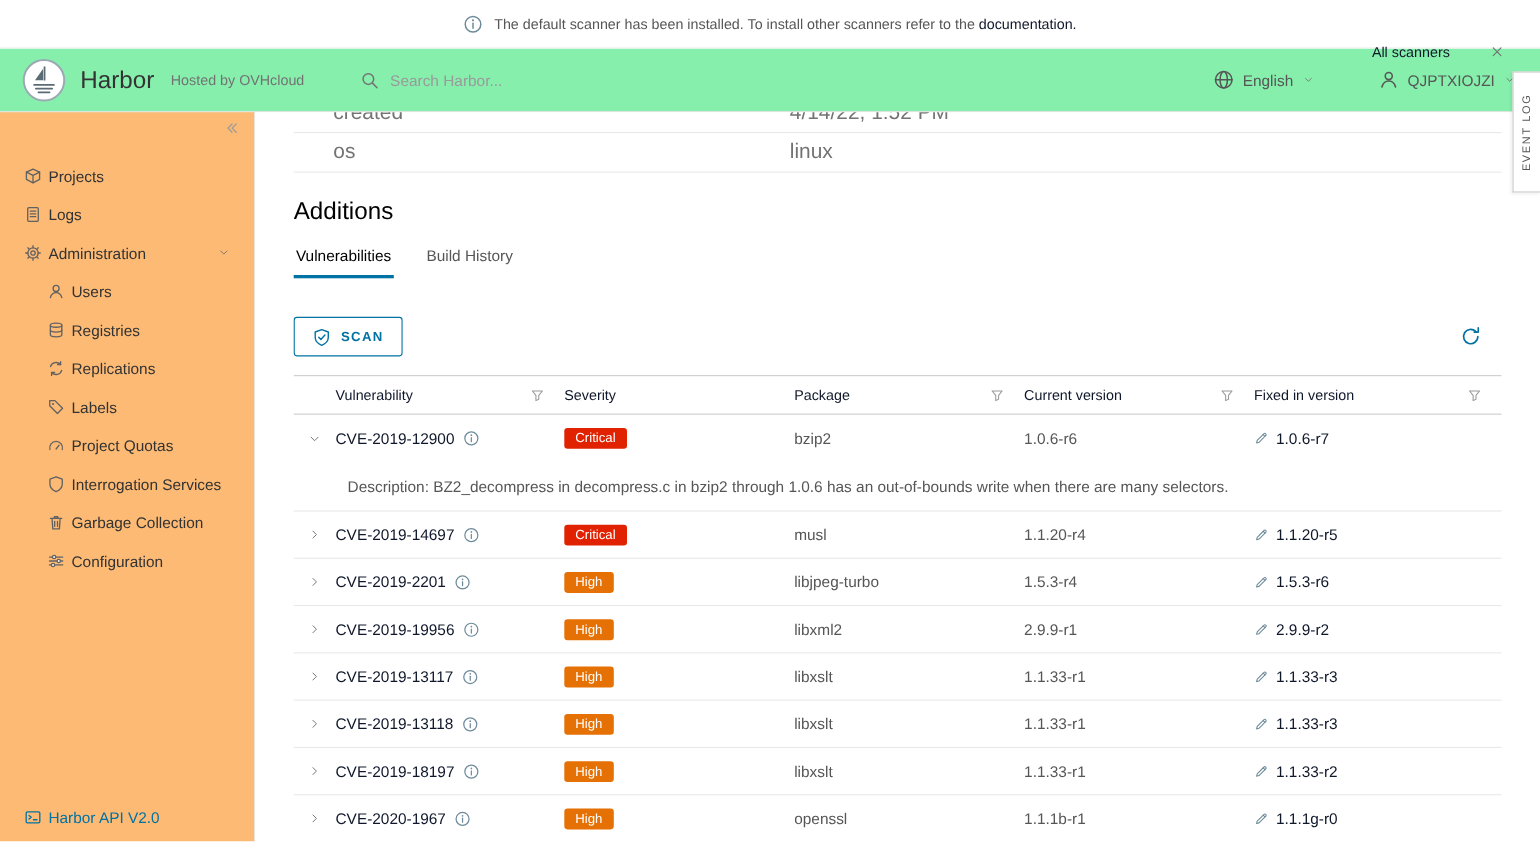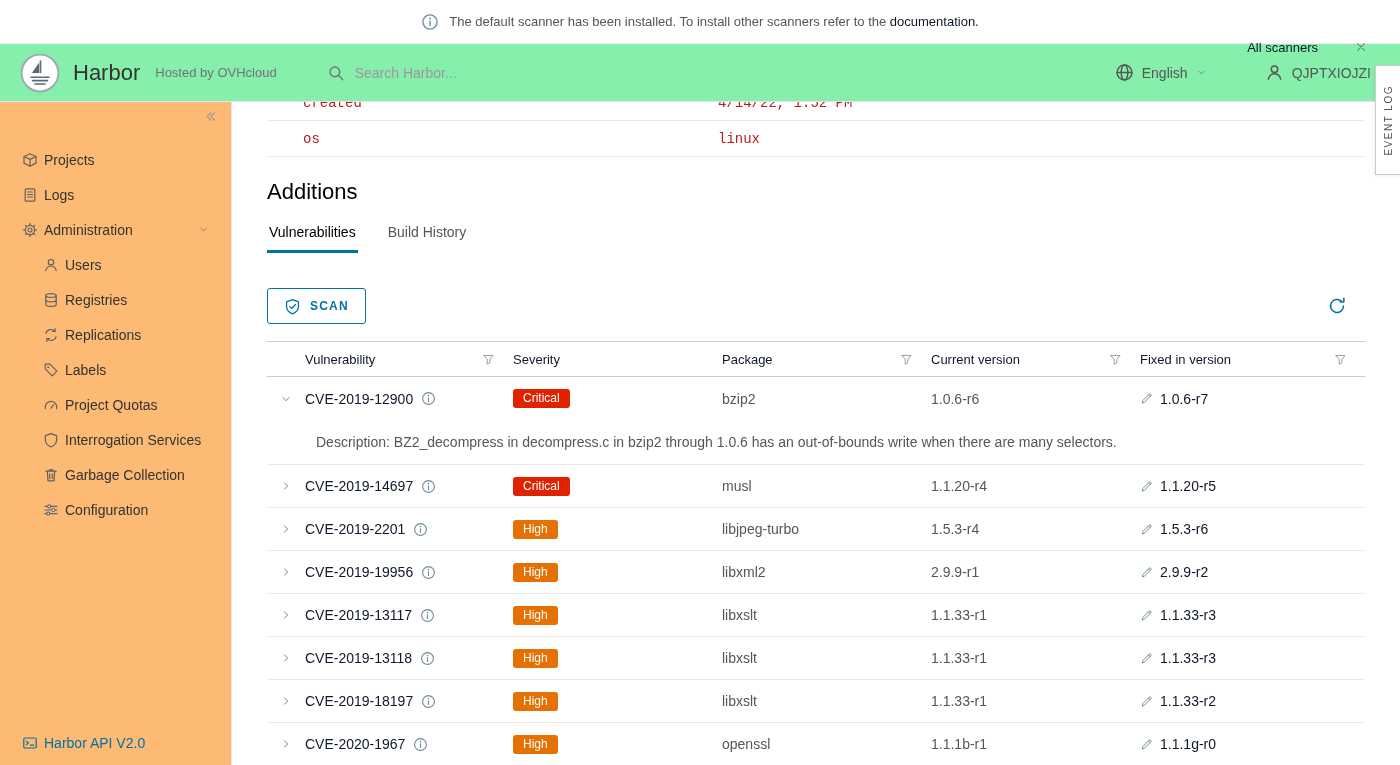--- a/index.html
+++ b/index.html
@@ -20,21 +20,21 @@
   
   .app-header{height:58px;display:flex;align-items:center;border-bottom:1px solid #e5e5e5;padding-left:20px;background:#86efac;}
   .brand{display:flex;align-items:center;gap:13px;cursor:pointer;}
   .logo{width:40px;height:40px;}
   .brand-name{font-size:22px;color:#333;}
   .brand-tag{font-size:13px;color:#737373;margin-left:2px;}
   .search-wrap{display:flex;align-items:center;gap:10px;margin-left:50px;}
   .search-ic{width:18px;height:18px;color:#737373;}
   .search-input{border:none;outline:none;font-size:14px;width:260px;color:#333;background:transparent;font-family:inherit;}
   .search-input::placeholder{color:#9a9a9a;}
-  .header-right{margin-left:auto;display:flex;align-items:center;gap:58px;padding-right:10px;}
+  .header-right{margin-left:auto;display:flex;align-items:center;gap:58px;padding-right:22px;}
   .hdr-menu{display:flex;align-items:center;gap:8px;font-size:14px;color:#565656;cursor:pointer;}
   .hdr-ic{width:19px;height:19px;color:#565656;}
   .caret-ic{width:11px;height:11px;color:#737373;}
 
   
   .sidebar{position:absolute;left:0;top:102px;bottom:0;width:232px;background:#fdba74;border-right:1px solid #e8e8e8;}
   .collapse-btn{position:absolute;top:7px;right:13px;width:15px;height:15px;color:#9a9a9a;cursor:pointer;}
   .nav{padding-top:40px;}
   .nav-item{height:35px;display:flex;align-items:center;padding-left:22px;font-size:14px;color:#333;cursor:pointer;gap:6px;}
   .nav-icon{width:16px;height:16px;color:#616161;}
@@ -43,21 +43,21 @@
   .sidebar-bottom{position:absolute;bottom:5px;left:0;right:0;}
   .dark-toggle{height:35px;display:flex;align-items:center;gap:6px;padding-left:22px;
     font-size:13px;font-weight:bold;letter-spacing:.5px;color:#565656;cursor:pointer;}
   .api-link{height:35px;display:flex;align-items:center;gap:6px;padding-left:22px;font-size:14px;color:#0072a3;cursor:pointer;}
   .api-link .nav-icon{color:#0072a3;}
 
   
   .main{position:absolute;left:232px;top:102px;right:0;bottom:0;overflow:hidden;padding:0 35px;background:#fff;}
   .artifact-rows{margin-top:-17px;}
   .artifact-row{display:grid;grid-template-columns:415px 1fr;align-items:center;height:36px;
-    border-bottom:1px solid #e8e8e8;padding-left:36px;font-size:14px;color:#b91c1c;font-family:Liberation Mono, monospace;}
+    border-bottom:1px solid #e8e8e8;padding-left:36px;font-size:19px;color:#737373;}
   .additions-title{margin-top:22px;font-size:22px;font-weight:400;color:#000;}
   .tab-bar{display:flex;gap:28px;margin-top:15px;}
   .tab{font-size:14px;color:#565656;padding:4px 2px 10px;cursor:pointer;}
   .tab.active{color:#000;border-bottom:3px solid #0072a3;}
   .scan-row{margin-top:35px;display:flex;align-items:center;justify-content:space-between;}
   .scan-btn{height:36px;display:inline-flex;align-items:center;gap:9px;padding:0 16px;border:1px solid #0072a3;
     border-radius:3px;background:#fff;color:#0072a3;font-size:12px;font-weight:bold;letter-spacing:1.2px;
     cursor:pointer;font-family:inherit;}
   .scan-ic{width:17px;height:17px;}
   .refresh-btn{width:20px;height:20px;color:#0072a3;cursor:pointer;margin-right:18px;}

